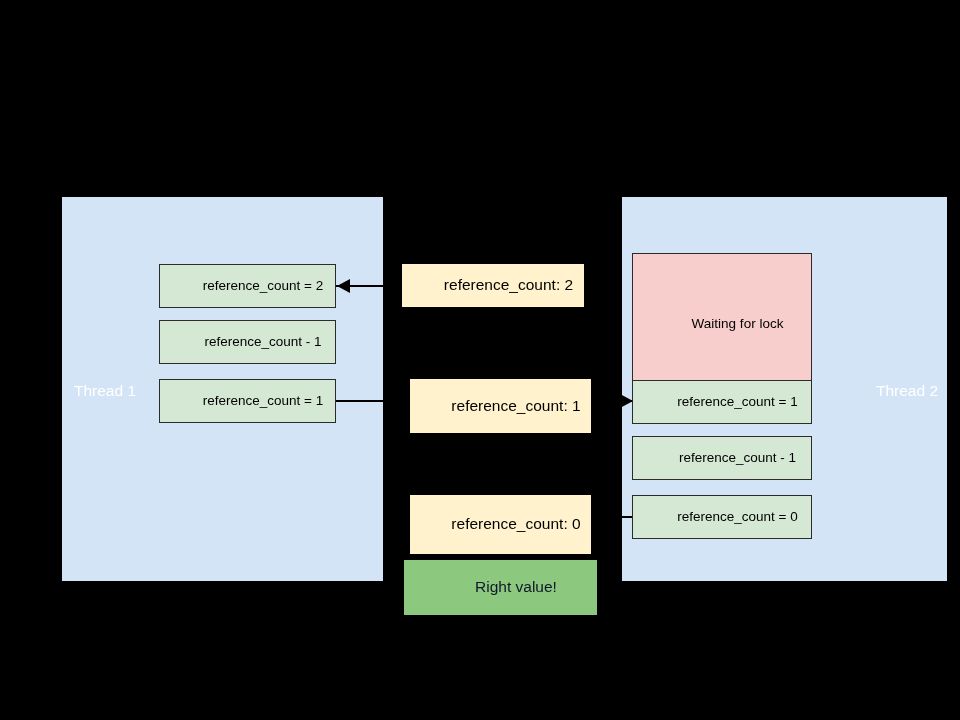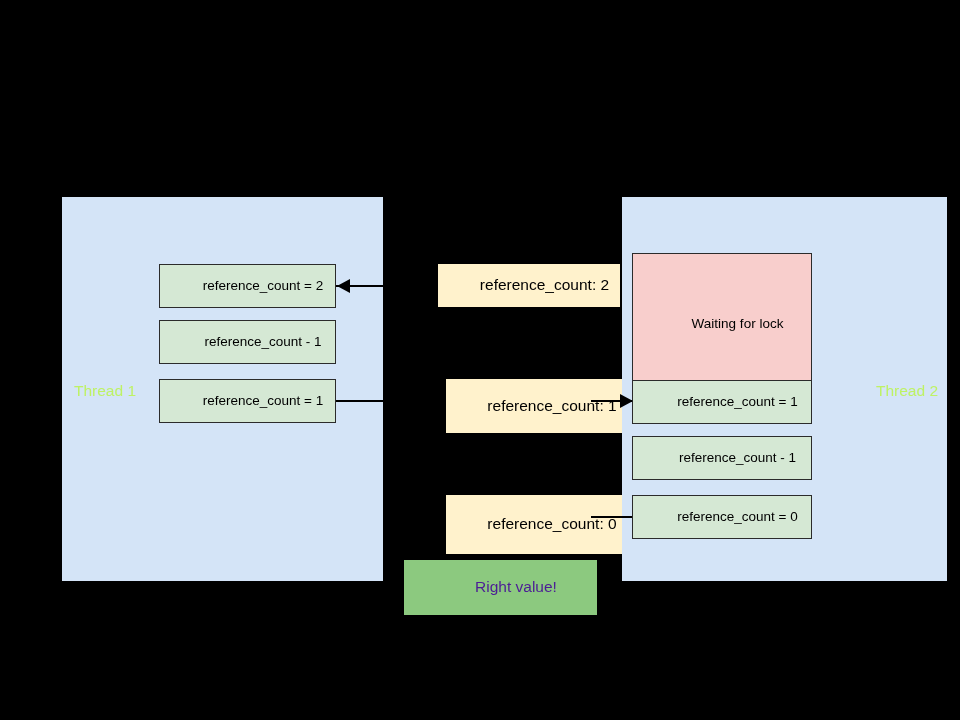--- a/index.html
+++ b/index.html
@@ -30,21 +30,21 @@
     box-sizing: border-box;
   }
   #thread1-panel { left: 62px;  top: 197px; width: 321px; height: 384px; }
   #thread2-panel { left: 622px; top: 197px; width: 325px; height: 384px; }
 
   .thread-label {
     position: absolute;
     font-size: 15.5px;
     line-height: 1;
     white-space: nowrap;
-    color: #bef264;
+    color: #ffffff;
   }
   #thread1-label { left: 74px;  top: 383px; }
   #thread2-label { left: 864px; top: 383px; margin-left: 12px; }
 
   
   .node {
     position: absolute;
     box-sizing: border-box;
     display: flex;
     align-items: center;
@@ -59,26 +59,25 @@
     border: 1px solid #2b2b2b;
   }
   .node.pink {
     background: #f8cecc;
     border: 1px solid #2b2b2b;
   }
   .node.yellow {
     background: #fff2cc;
     border: none;
     font-size: 15.5px;
-    margin-left: 36px;
   }
   .node.solidgreen {
     background: #8cc97f;
     border: none;
-    color: #4c1d95;
+    color: #0f172a;
     font-size: 15.5px;
   }
 
   
   #t1-rc2     { left: 159px; top: 264px; width: 177px; height: 44px; }
   #t1-rcminus { left: 159px; top: 320px; width: 177px; height: 44px; }
   #t1-rc1     { left: 159px; top: 379px; width: 177px; height: 44px; }
 
   
   #t2-waiting { left: 632px; top: 253px; width: 180px; height: 143px; }

